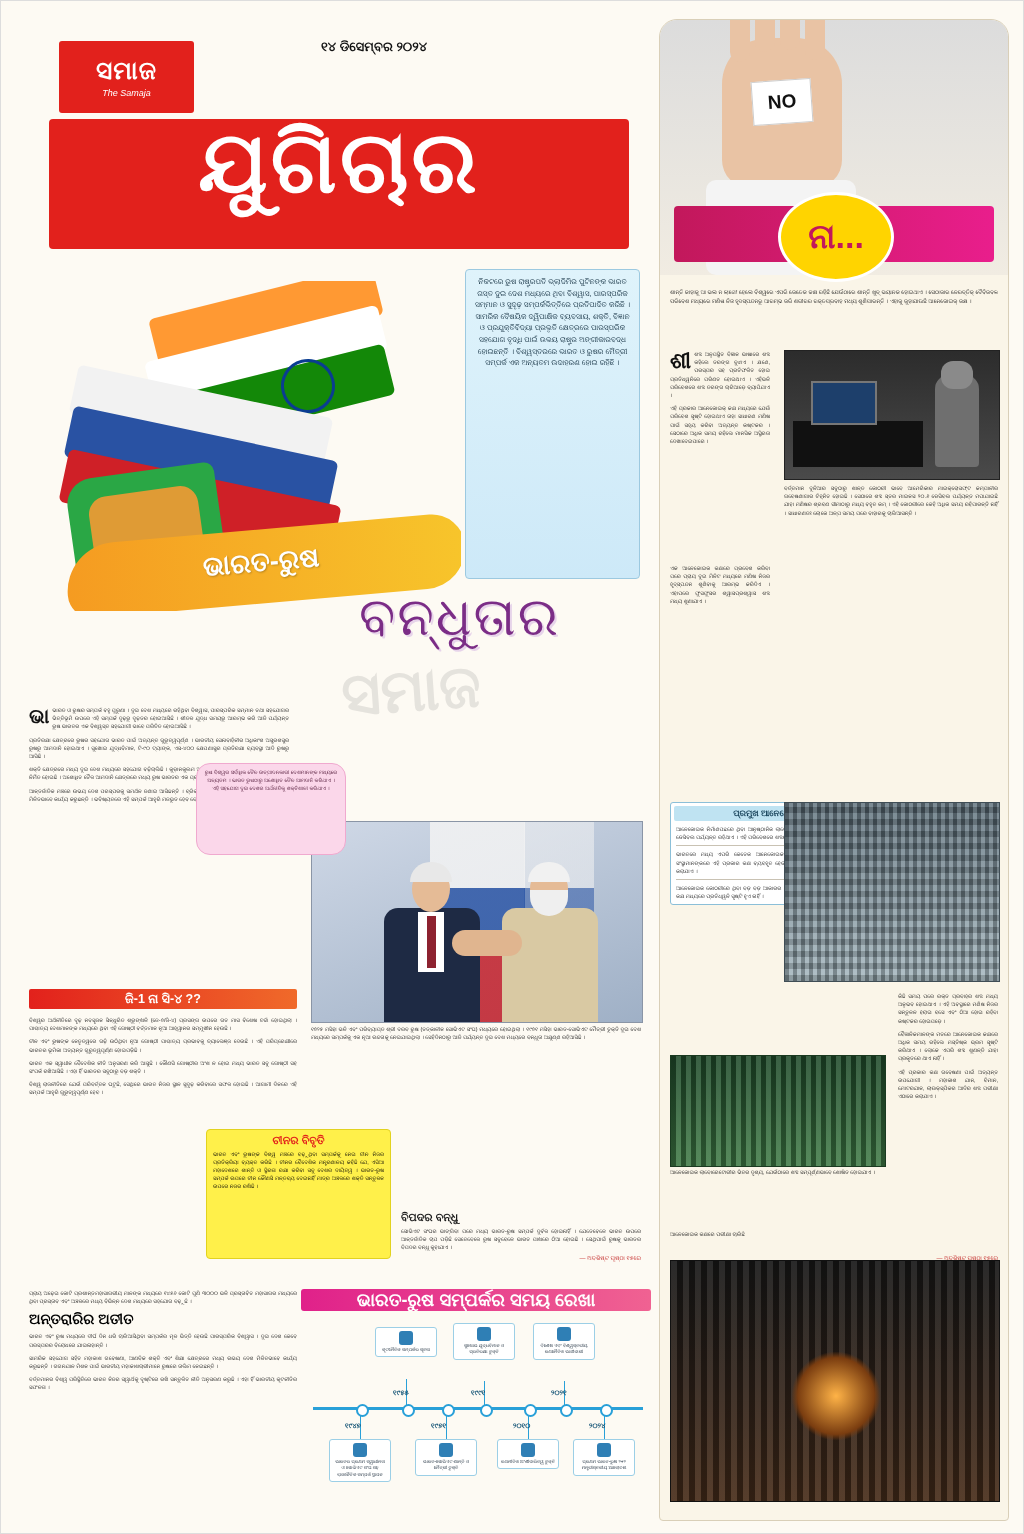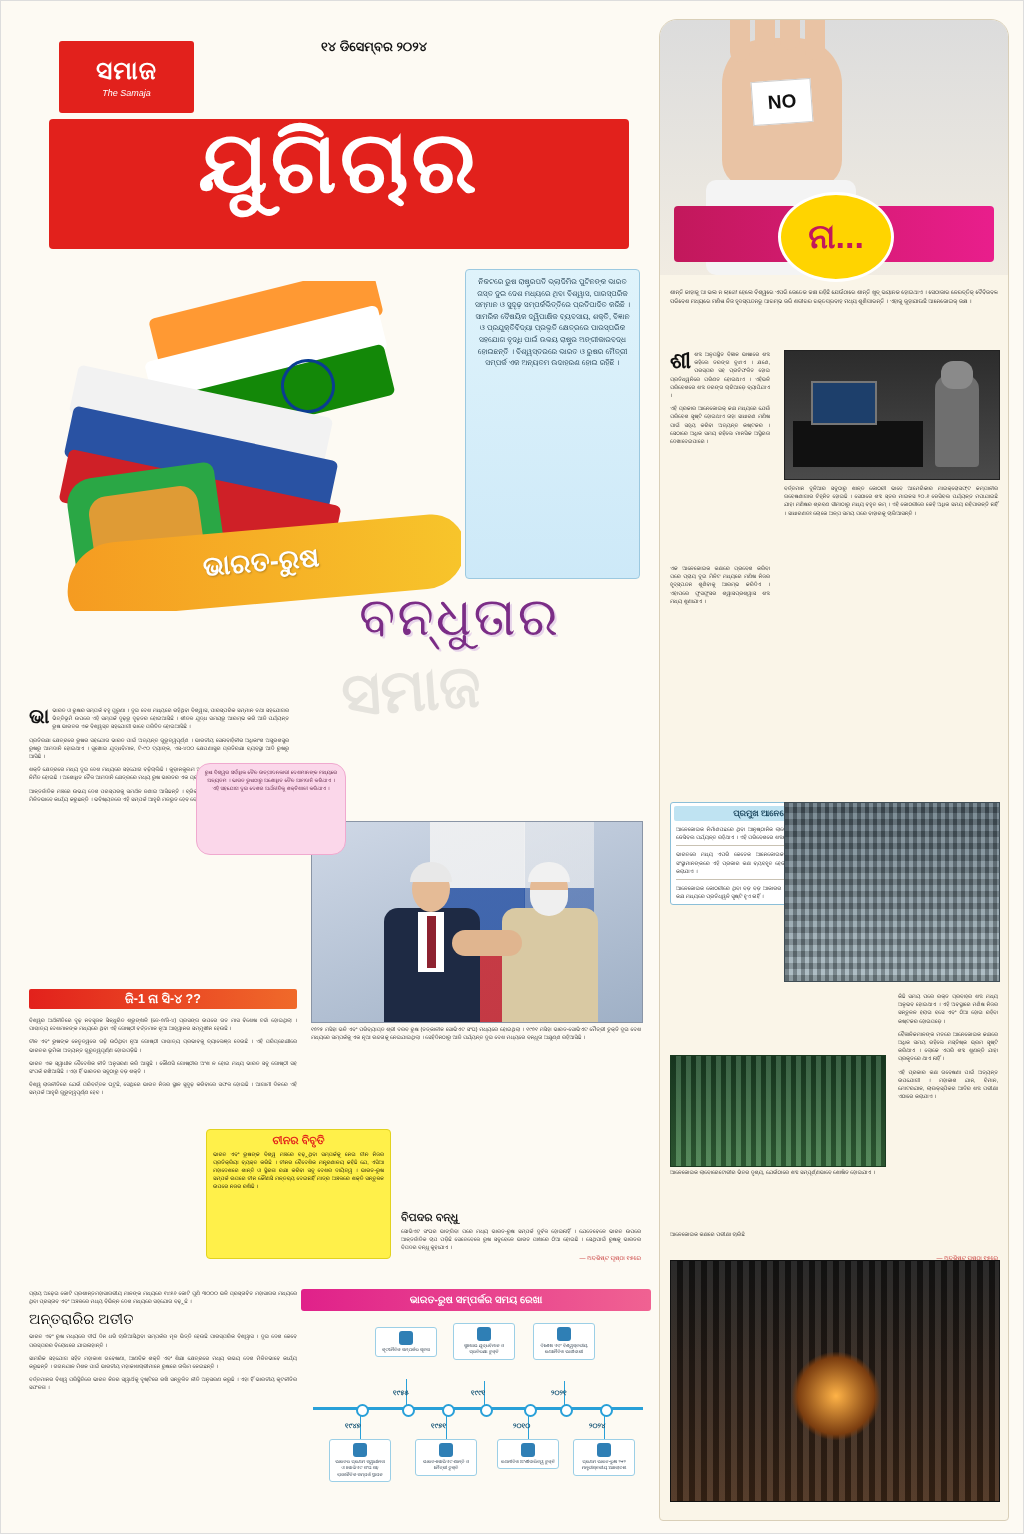--- a/index.html
+++ b/index.html
@@ -149,34 +149,34 @@
   .byline{color:#c01f1f;font-size:6px;text-align:right;margin-top:3px;}
 
   
   #timeline{
     position:absolute;left:300px;top:1288px;width:350px;height:230px;
   }
   .tl-head{
     width:100%;height:22px;background:linear-gradient(90deg,#e0218a,#f06292);
     border-radius:3px;display:flex;align-items:center;justify-content:center;
   }
-  .tl-head span{color:#fff;font-size:10px;font-weight:bold;}
+  .tl-head span{color:#fff;font-size:18px;font-weight:bold;}
   .tl-axis{position:absolute;left:12px;top:118px;width:330px;height:3px;background:#29a0d8;}
   .tl-node{position:absolute;width:9px;height:9px;border-radius:50%;background:#fff;border:2px solid #29a0d8;top:115px;}
   .tl-card{
     position:absolute;width:62px;background:#fff;border:1px solid #9ccfe6;border-radius:3px;
     padding:3px;box-sizing:border-box;font-size:4.6px;line-height:6.4px;text-align:center;color:#123;
   }
   .tl-icon{width:14px;height:14px;margin:0 auto 2px;border-radius:3px;background:#2f7fb5;}
   .tl-year{position:absolute;font-size:7px;font-weight:bold;color:#0d4f72;}
   .tl-stem{position:absolute;width:1px;background:#29a0d8;}
 
   
   #ant{position:absolute;left:28px;top:1288px;width:268px;}
-  #ant .ah{font-size:14.5px;font-weight:normal;margin:6px 0 4px;}
+  #ant .ah{font-size:14.5px;font-weight:bold;margin:6px 0 4px;}
 
   
   #right{
     position:absolute;left:658px;top:18px;width:348px;height:1500px;
     background:#faf5e8;border:1px solid #d9cfb8;border-radius:18px 18px 4px 4px;
     overflow:hidden;
   }
   #nophoto{
     position:absolute;left:0;top:0;width:348px;height:255px;
     background:linear-gradient(180deg,#dcdcdc,#f1ece2);

